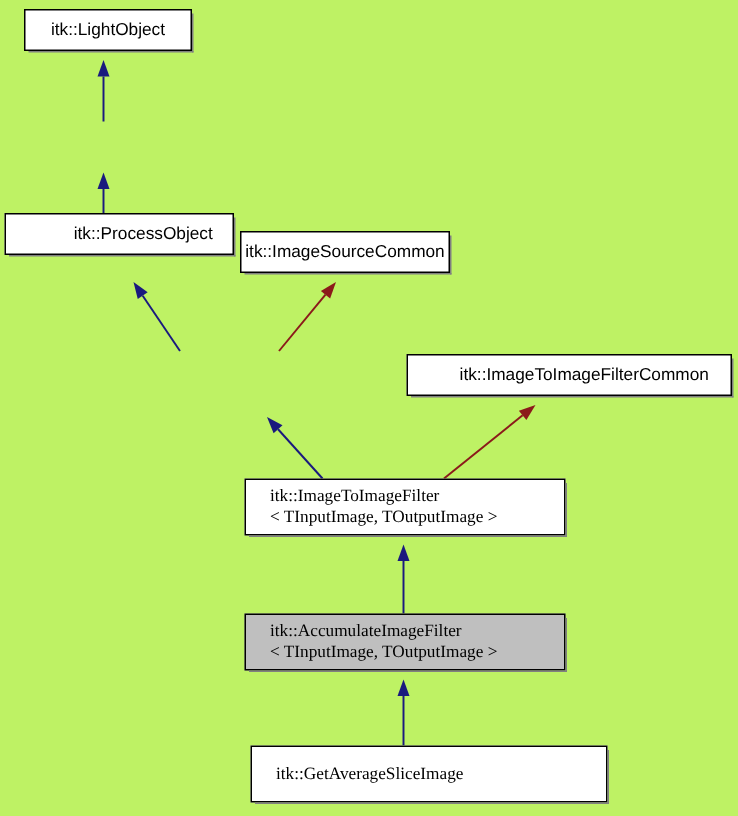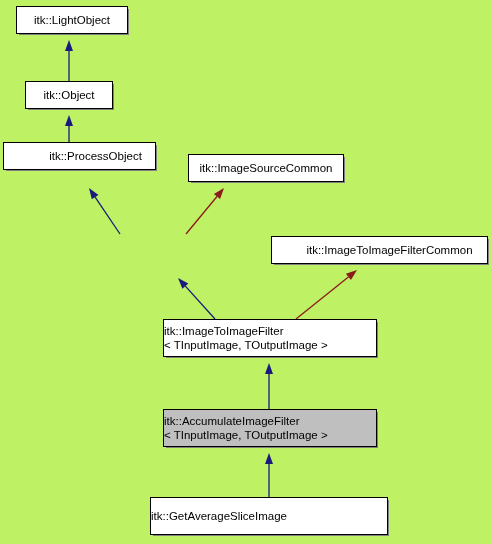--- a/index.html
+++ b/index.html
@@ -37,21 +37,22 @@
     z-index: 5;
     white-space: nowrap;
   }
   .node .ln {
     display: block;
   }
   .node.center .ln {
     text-align: center;
   }
   .node.left {
-    padding-left: 0;
+    padding-left: 16px;
+    font-family: Liberation Serif, serif;
   }
   .node.left .ln {
     text-align: left;
   }
   .node.highlight {
     background: #bfbfbf;
   }
   
   .node::after {
     content: "";
@@ -100,36 +101,33 @@
         <polygon points="269,363 273,374 265,374" fill="#1a1a7e"></polygon>
       </g>
       <g>
         <line x1="269" y1="497" x2="269" y2="464" stroke="#1a1a7e" stroke-width="1.3"></line>
         <polygon points="269,453 273,464 265,464" fill="#1a1a7e"></polygon>
       </g>
     </svg>
 <div class="node center" style="left: 16px; top: 6px; width: 112px; height: 28px;">
       <span class="ln">itk::LightObject</span>
     </div>
-    <div class="node center" style="left: 25px; top: 81px; width: 88px; height: 28px;">
-      <span class="ln">itk::Object</span>
-    </div>
     <div class="node center" style="left: 3px; top: 142px; width: 153px; height: 28px; padding-left: 32px;">
       <span class="ln">itk::ProcessObject</span>
     </div>
-    <div class="node center" style="left: 160px; top: 154px; width: 156px; height: 28px; margin-left: 28px;">
+    <div class="node center" style="left: 160px; top: 154px; width: 140px; height: 28px;">
       <span class="ln">itk::ImageSourceCommon</span>
     </div>
     <div class="node center" style="left: 271px; top: 236px; width: 217px; height: 28px; padding-left: 20px;">
       <span class="ln">itk::ImageToImageFilterCommon</span>
     </div>
     <div class="node left" style="left: 163px; top: 319px; width: 214px; height: 38px;">
       <span class="ln">itk::ImageToImageFilter</span>
       <span class="ln">&lt; TInputImage, TOutputImage &gt;</span>
     </div>
     <div class="node left highlight" style="left: 163px; top: 409px; width: 214px; height: 38px;">
       <span class="ln">itk::AccumulateImageFilter</span>
       <span class="ln">&lt; TInputImage, TOutputImage &gt;</span>
     </div>
-    <div class="node left" style="left: 150px; top: 497px; width: 238px; height: 38px;">
+    <div class="node left" style="left: 167px; top: 497px; width: 238px; height: 38px;">
       <span class="ln">itk::GetAverageSliceImage</span>
     </div>
   </div>
 
 </body></html>

